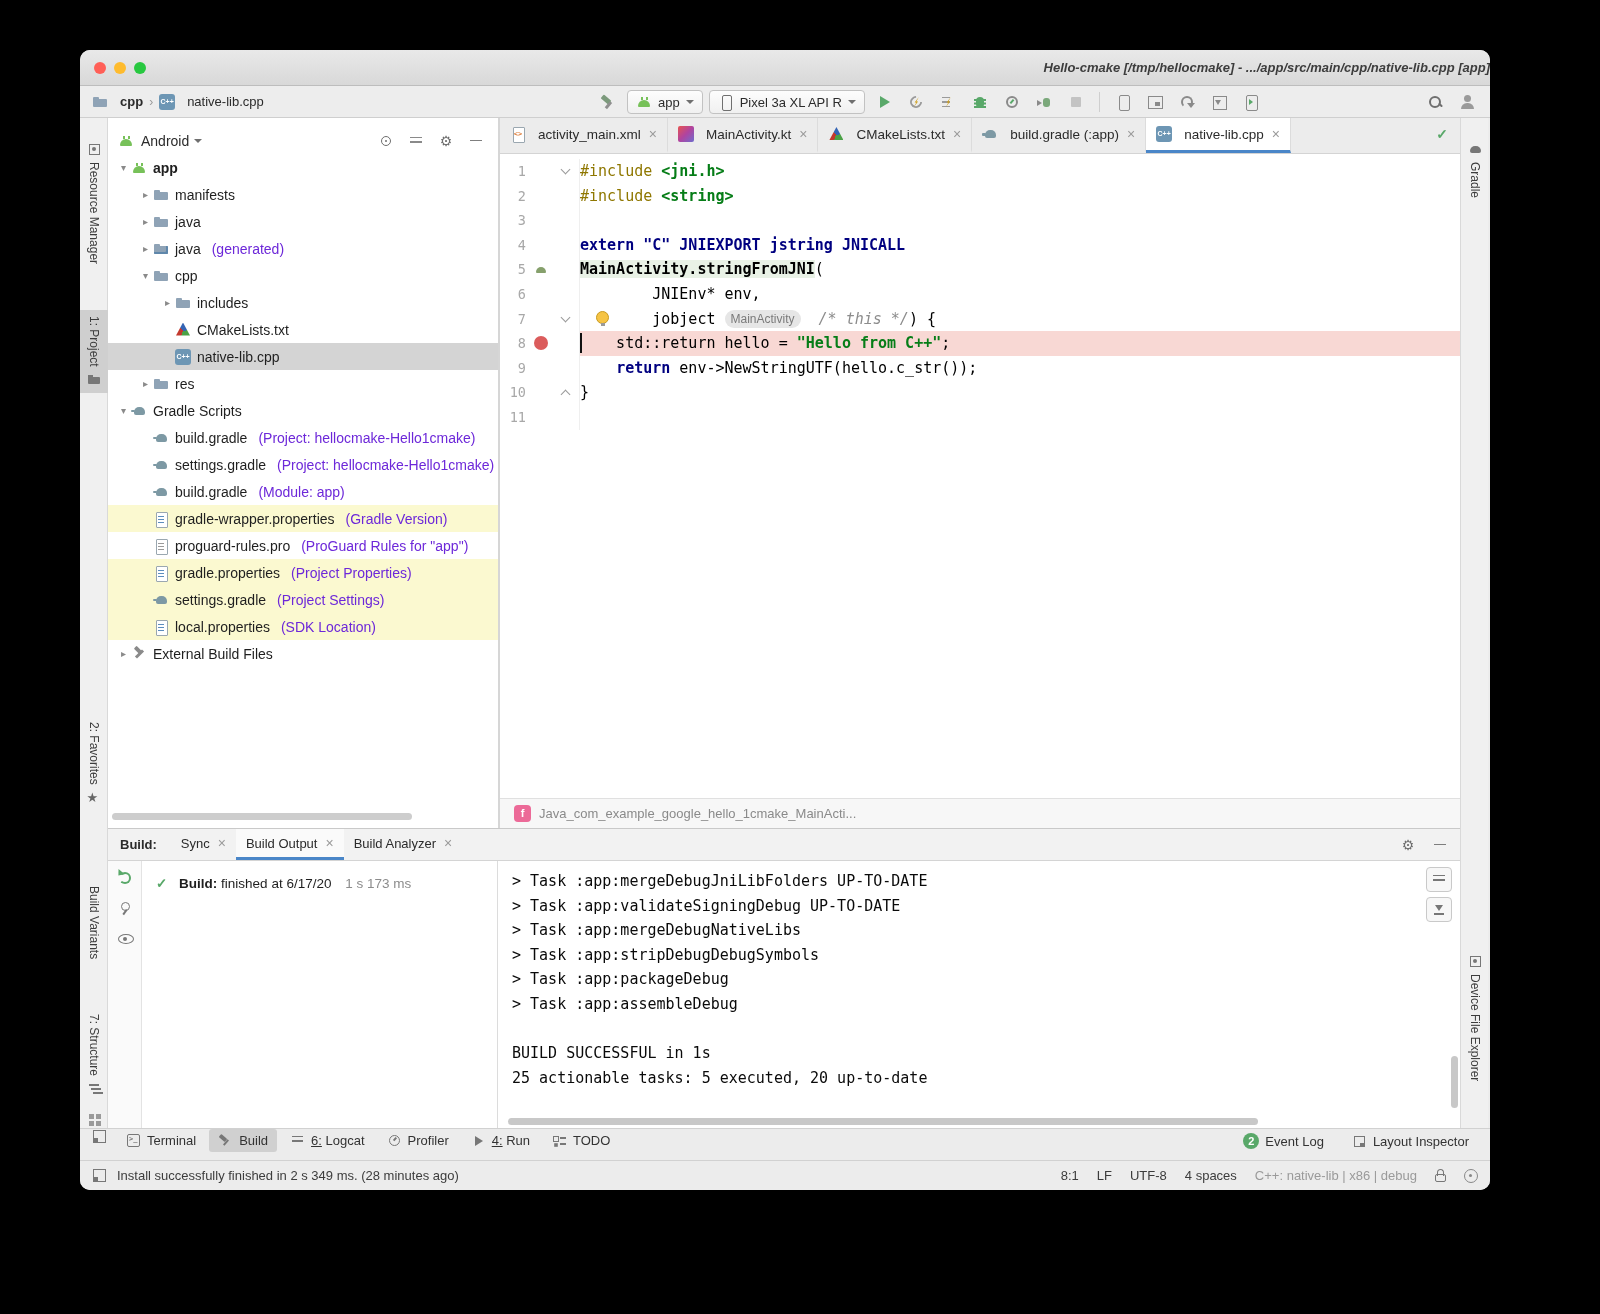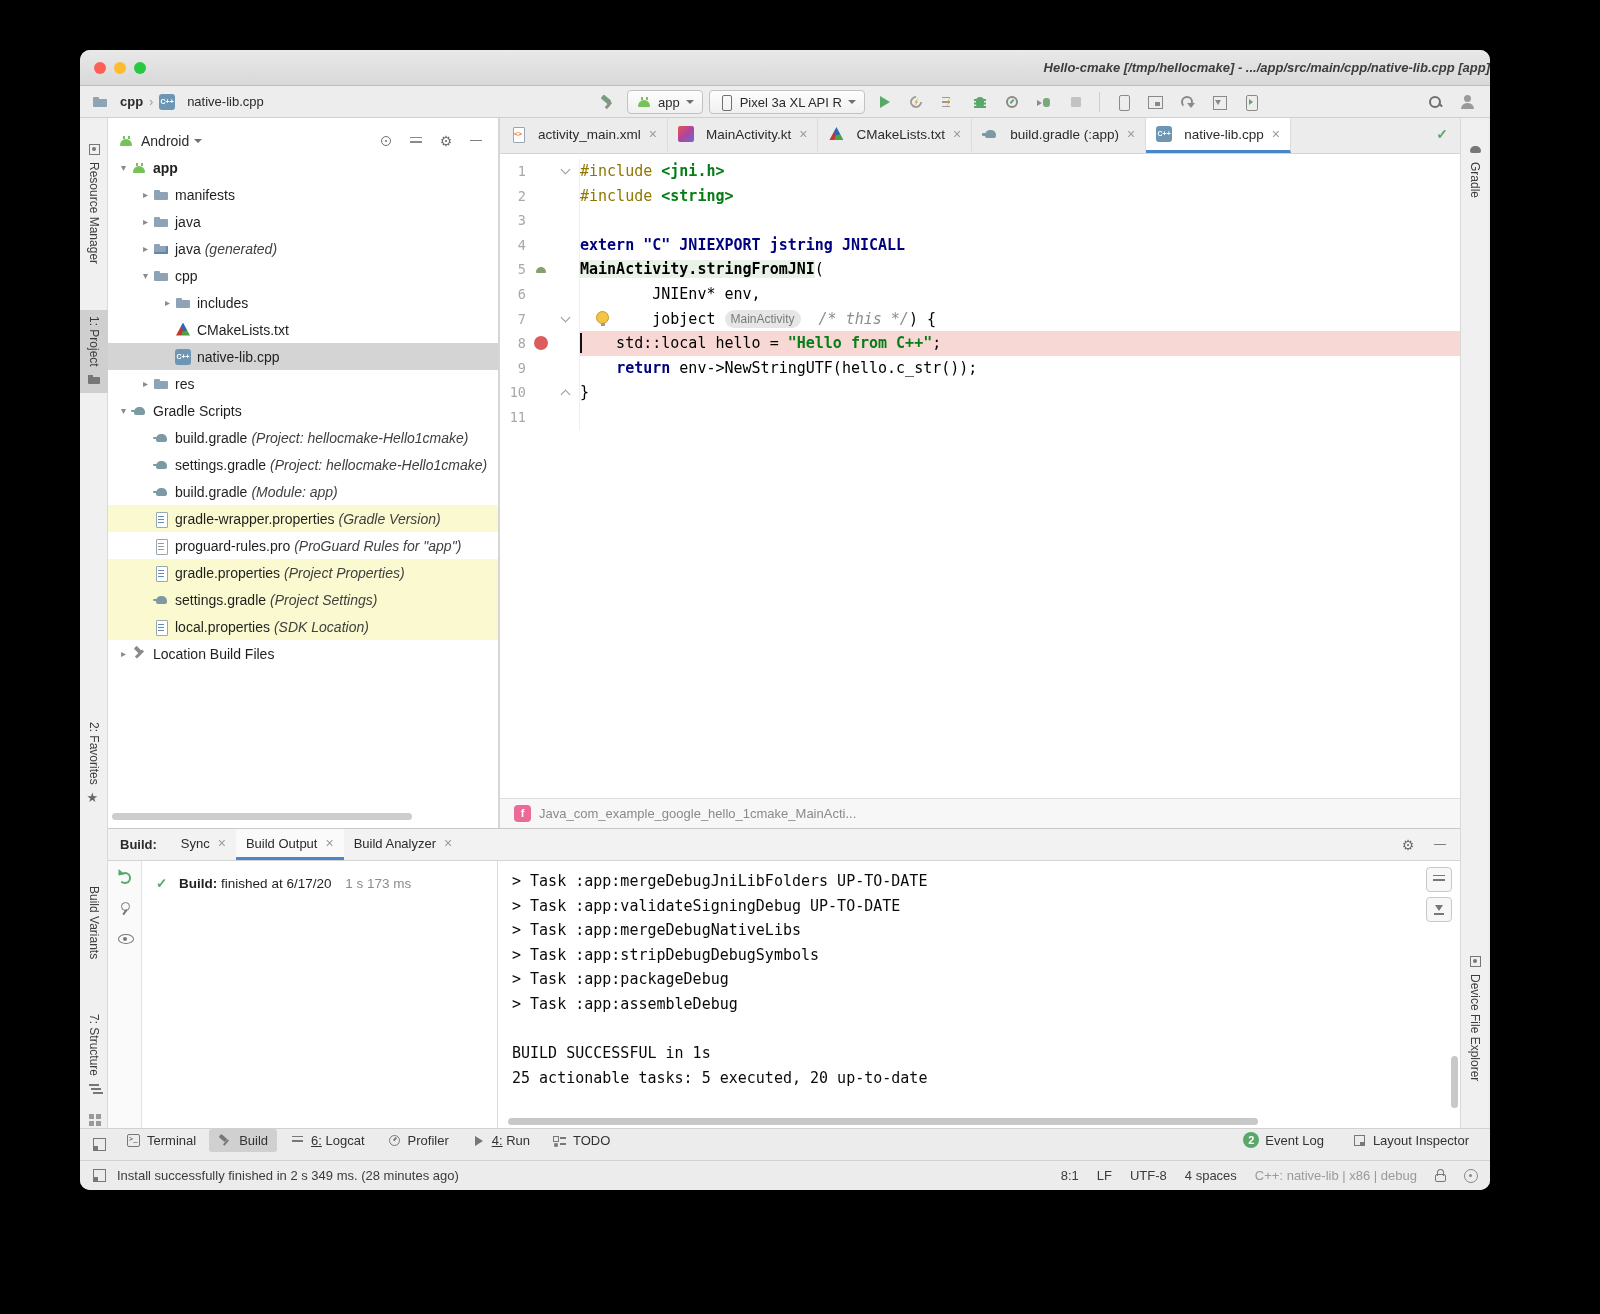--- a/index.html
+++ b/index.html
@@ -112,21 +112,21 @@
   .pi-locate::after { content:''; position:absolute; left:7px; top:7px; width:2px; height:2px; background:#6f6f6f; border-radius:50%; }
   .pi-collapse::before { content:''; position:absolute; left:2px; top:4px; width:12px; height:9px; background:repeating-linear-gradient(#8a8a8a 0 1.5px,transparent 1.5px 4.5px); }
   .pi-settings::before { content:'\2699'; position:absolute; inset:0; color:#6f6f6f; font-size:14px; line-height:16px; text-align:center; }
   .pi-hide::before { content:'\2014'; position:absolute; inset:0; color:#6f6f6f; font-size:12px; line-height:14px; text-align:center; }
   .tree { flex:1; padding-top:2px; overflow:hidden; }
   .trow { height:27px; display:flex; align-items:center; font-size:14px; color:#1f1f1f; white-space:nowrap; overflow:hidden; cursor:default; }
   .trow.sel { background:#d4d4d4; }
   .trow.hl { background:#fbf9d0; }
   .trow .arrow { width:15px; flex:none; font-size:10px; color:#8a8a8a; text-align:center; }
   .trow.bold .tlabel { font-weight:bold; }
-  .tsuffix { color:#404040; margin-left:4px;font-style:italic; }
+  .tsuffix { color:#6d28d9; margin-left:11px; }
   .hthumb { position:absolute; left:4px; bottom:8px; width:300px; height:7px; border-radius:4px; background:#cdcdcd; }
 
   .splitter { width:2px; background:#d6d6d6; flex:none; }
 
   
   .editor { flex:1; display:flex; flex-direction:column; background:#fff; overflow:hidden; }
   .tabbar { height:36px; background:#ececec; border-bottom:1px solid #d4d4d4; display:flex; align-items:stretch; position:relative; flex:none; }
   .etab { display:flex; align-items:center; gap:6px; padding:0 10px; font-size:13.5px; color:#2b2b2b; border-right:1px solid #dcdcdc; border-bottom:3px solid transparent; cursor:default; }
   .etab.active { background:#fff; border-bottom:3px solid #4a86c8; }
   .tab-close { color:#9a9a9a; font-size:14px; margin-left:2px; }
@@ -185,21 +185,21 @@
   .cbtns { position:absolute; right:8px; top:6px; display:flex; flex-direction:column; gap:5px; }
   .cbtn { width:26px; height:25px; border:1px solid #c9c9c9; border-radius:4px; background:#f7f7f7; display:flex; align-items:center; justify-content:center; }
   .cbi-wrap::before { content:''; display:block; width:12px; height:9px; background:repeating-linear-gradient(#777 0 1.5px,transparent 1.5px 4.5px); }
   .cbi-end { position:relative; width:12px; height:12px; }
   .cbi-end::before { content:''; position:absolute; left:2px; top:1px; border-top:6px solid #777; border-left:4px solid transparent; border-right:4px solid transparent; }
   .cbi-end::after { content:''; position:absolute; left:1px; bottom:1px; width:10px; height:2px; background:#777; }
   .vthumb { position:absolute; right:2px; top:195px; width:7px; height:52px; border-radius:4px; background:#c8c8c8; }
   .console .hthumb2 { position:absolute; left:10px; bottom:3px; width:750px; height:7px; border-radius:4px; background:#c8c8c8; }
 
   
-  .bottombar { height:32px; background:#ececec; border-top:1px solid #d1d1d1; display:flex; align-items:flex-end; padding:8px 12px; gap:4px; flex:none; }
+  .bottombar { height:32px; background:#ececec; border-top:1px solid #d1d1d1; display:flex; align-items:flex-start; padding:0 12px; gap:4px; flex:none; }
   .bbitem { display:flex; align-items:center; gap:6px; padding:4px 9px; font-size:13px; color:#333; border-radius:3px; cursor:default; }
   .bbitem.sel { background:#d0d0d0; }
   .bb-label { display:block; }
   .bb-label.mn::first-letter { text-decoration:underline; }
   .bb-right { margin-left:auto; display:flex; align-items:center; gap:10px; }
   .badge { width:16px; height:16px; border-radius:50%; background:#59a869; color:#fff; font:bold 11px/16px "Liberation Sans",sans-serif; text-align:center; }
   .bi { width:15px; height:15px; position:relative; display:inline-block; flex:none; }
   .bi-toolwin::before { content:''; position:absolute; inset:1px; border:1.5px solid #777; }
   .bi-toolwin::after { content:''; position:absolute; left:1px; bottom:1px; width:5px; height:5px; background:#777; }
   .bi-terminal::before { content:''; position:absolute; inset:1px; border:1.5px solid #777; border-radius:2px; }
@@ -452,21 +452,21 @@
               </div>
               <div class="trow hl" style="padding-left: 30px;">
                 <span class="arrow"></span>
                 <span class="fic fic-props"></span>
                 <span class="tlabel">local.properties</span>
                 <span class="tsuffix">(SDK Location)</span>
               </div>
               <div class="trow" style="padding-left: 8px;">
                 <span class="arrow">▸</span>
                 <span class="fic fic-wrench"></span>
-                <span class="tlabel">Location Build Files</span>
+                <span class="tlabel">External Build Files</span>
               </div>
             </div>
           <div class="hthumb"></div>
         </div>
 
         <div class="splitter"></div>
 
         <div class="editor">
           <div class="tabbar">
               <div class="etab">
@@ -562,21 +562,21 @@
                   <span class="ccode"><span class="bulb"></span><span>        jobject </span><span class="chip">MainActivity</span><span>  </span><span class="cmt">/* this */</span><span>) {</span></span>
                 </div>
                 <div class="cline bpline">
                   <span class="gut">
                     <span class="lnum">8</span>
                     <span class="gzone">
                       <span class="bpdot"></span>
                     </span>
                     <span class="fzone"></span>
                   </span>
-                  <span class="ccode"><span class="caret"></span><span>    std::local hello = </span><span class="str">"Hello from C++"</span><span>;</span></span>
+                  <span class="ccode"><span class="caret"></span><span>    std::return hello = </span><span class="str">"Hello from C++"</span><span>;</span></span>
                 </div>
                 <div class="cline">
                   <span class="gut">
                     <span class="lnum">9</span>
                     <span class="gzone"></span>
                     <span class="fzone"></span>
                   </span>
                   <span class="ccode"><span>    </span><span class="kw">return</span><span> env-&gt;NewStringUTF(hello.c_str());</span></span>
                 </div>
                 <div class="cline">

